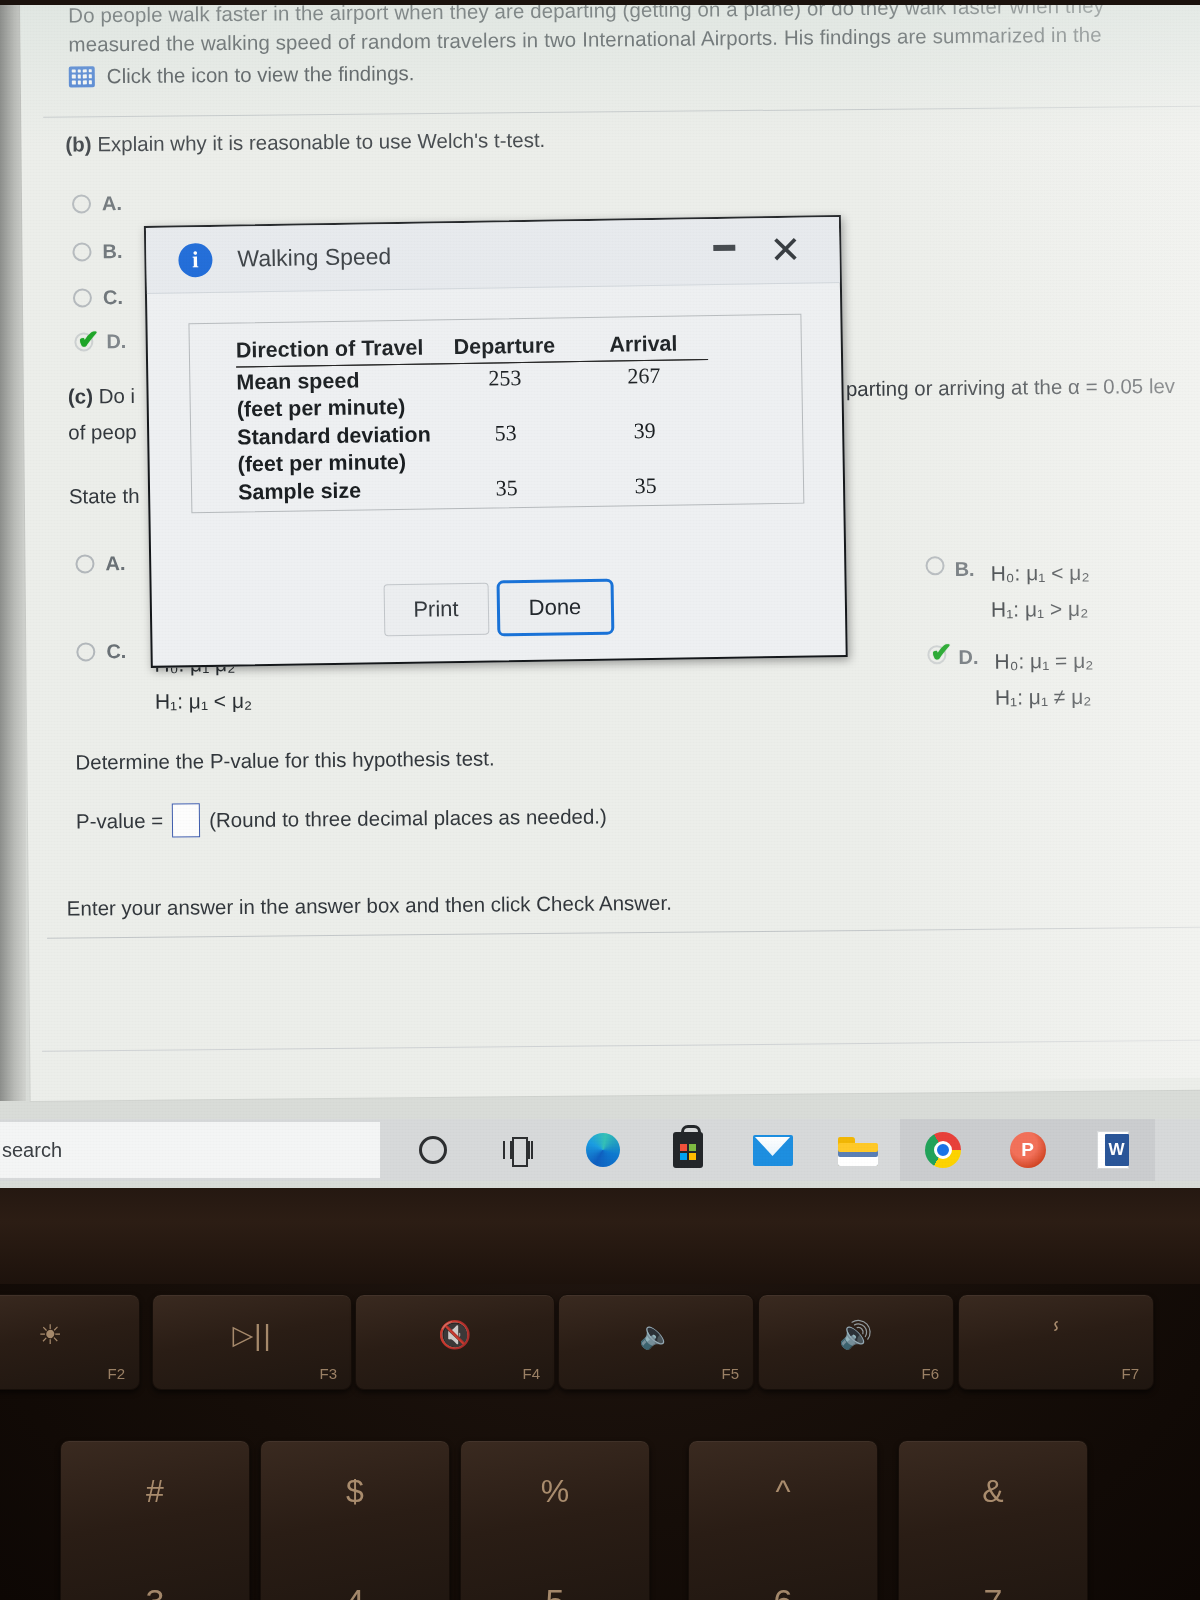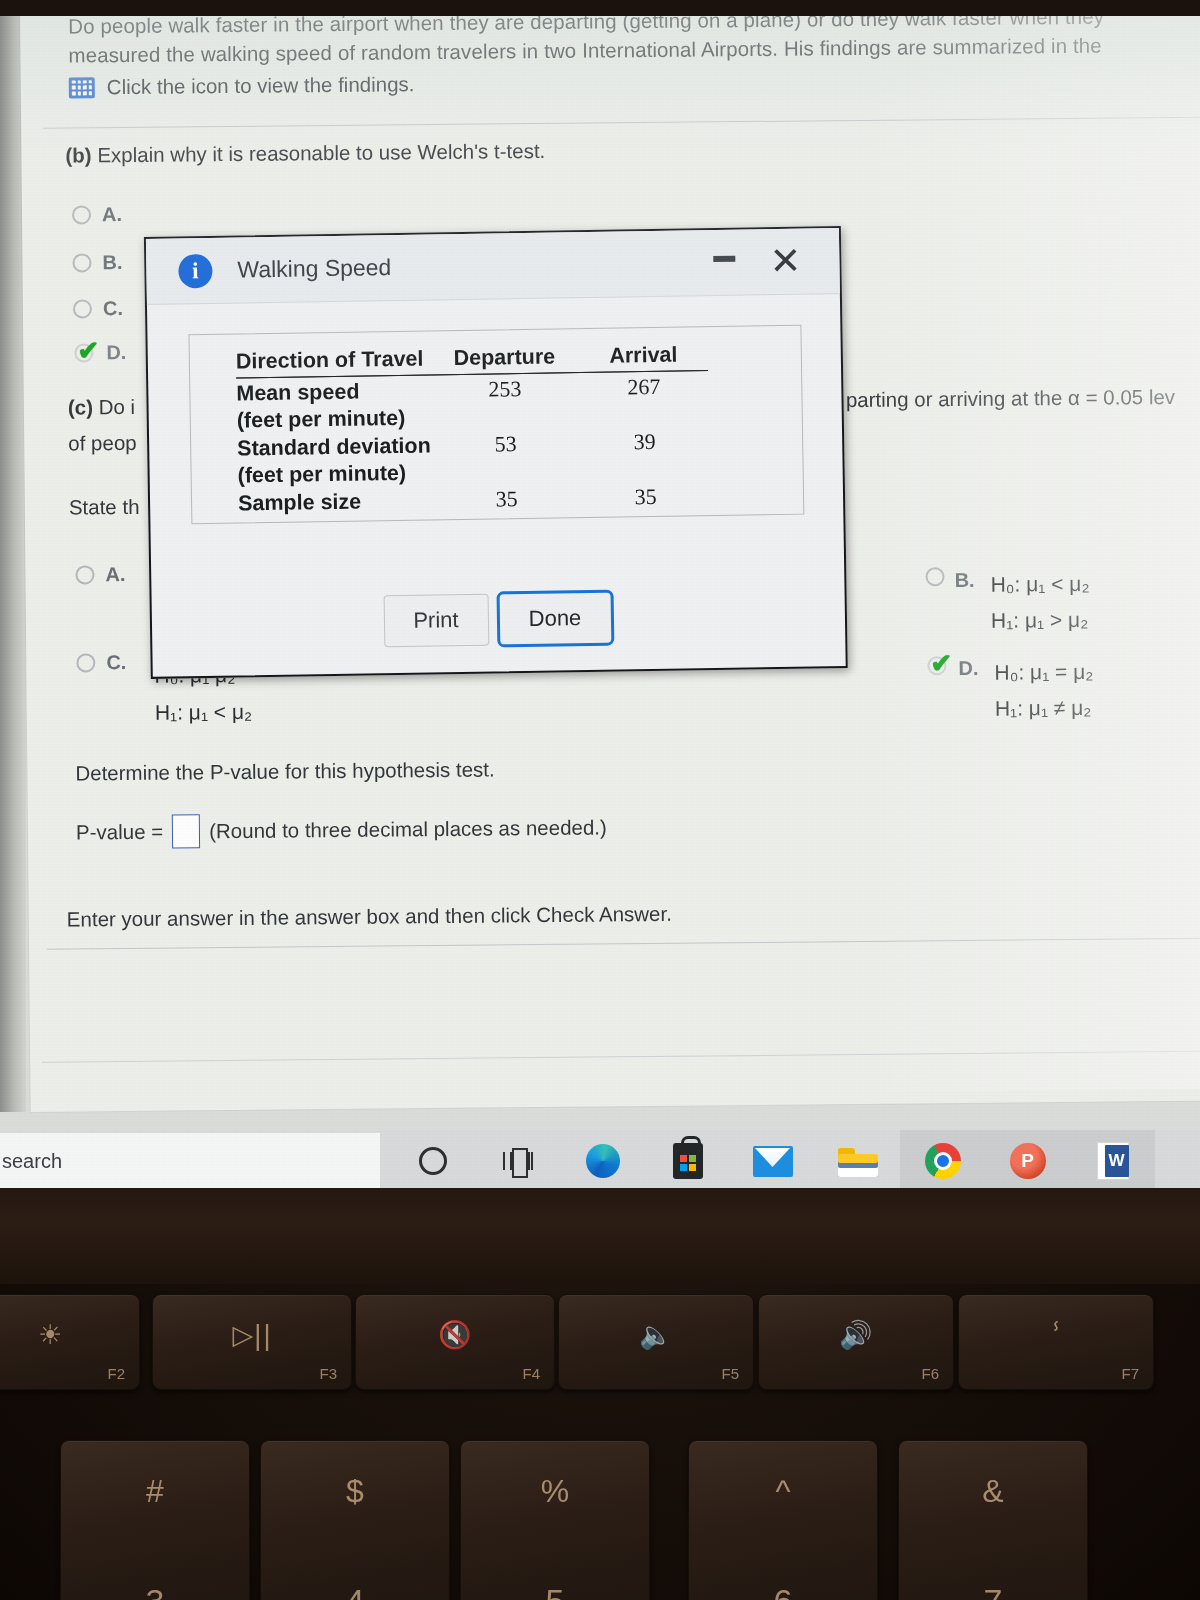--- a/index.html
+++ b/index.html
@@ -5,21 +5,21 @@
   * { margin:0; padding:0; box-sizing:border-box; }
   html,body { width:1200px; height:1600px; overflow:hidden; }
   body {
     font-family:"Liberation Sans", sans-serif;
     background:#1b120d;
     position:relative;
   }
 
   
   #screen-photo{
-    position:absolute; left:0; top:16px; width:1200px; height:1188px;
+    position:absolute; left:0; top:5px; width:1200px; height:1188px;
     background:#d9dcd8;
     overflow:hidden;
   }
   
   #bezel-left{
     position:absolute; left:0; top:0; width:26px; height:1096px;
     background:linear-gradient(90deg,#8d8f8c 0%, #b9bbb7 55%, #d2d4d0 100%);
   }
   #page-sheet{
     position:absolute; left:20px; top:-12px; width:1200px; height:1108px;

